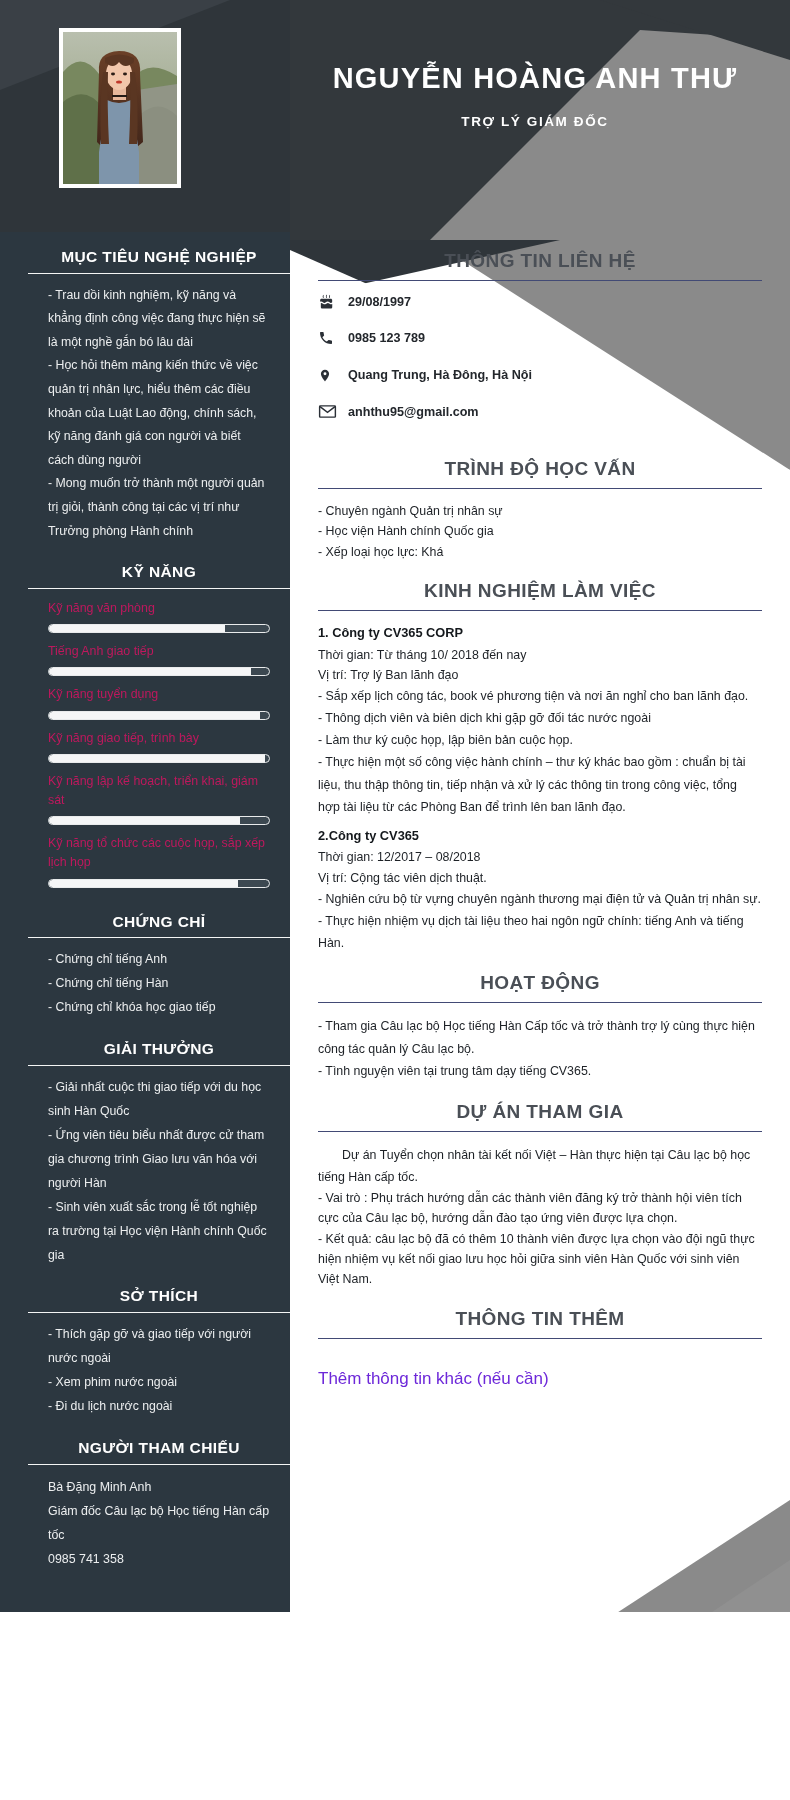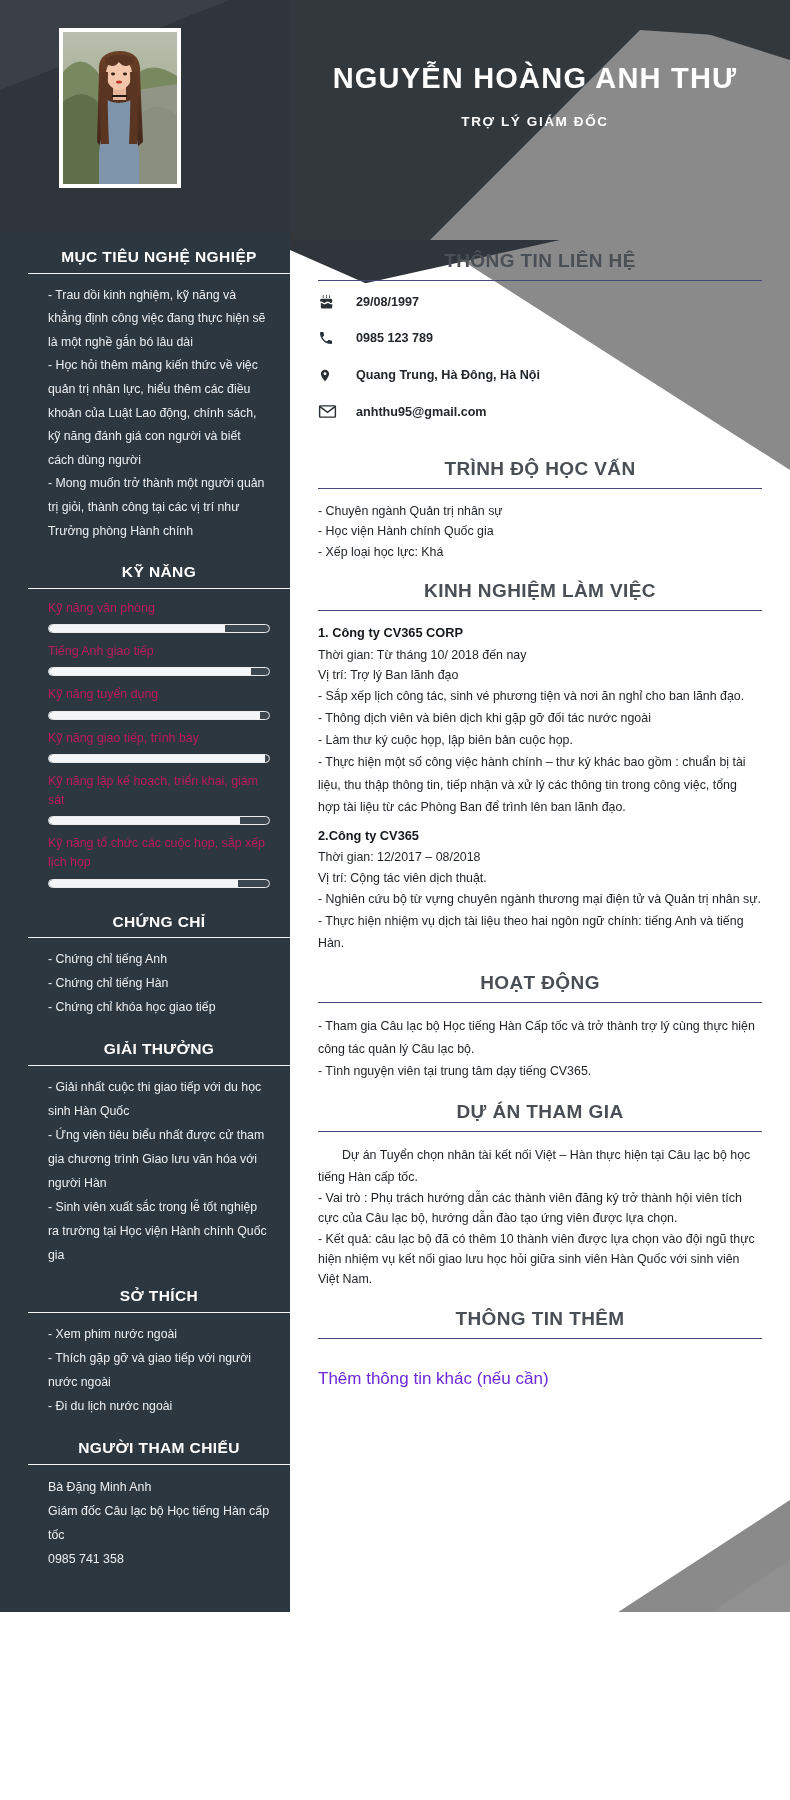--- a/index.html
+++ b/index.html
@@ -171,21 +171,20 @@
     background: #3c4croak;
     background: #424a75;
     margin: 0 0 12px 0;
   }
 
   .contact-list { margin: 0; padding: 0; list-style: none; }
   .contact-row {
     display: flex;
     align-items: center;
     margin-bottom: 20px;
-    gap: 8px;
   }
   .contact-icon {
     width: 30px;
     min-width: 30px;
     display: flex;
     align-items: center;
     justify-content: flex-start;
     color: #2a2f36;
   }
   .contact-text {
@@ -365,22 +364,22 @@
           <li>- Giải nhất cuộc thi giao tiếp với du học sinh Hàn Quốc</li>
           <li>- Ứng viên tiêu biểu nhất được cử tham gia chương trình Giao lưu văn hóa với người Hàn</li>
           <li>- Sinh viên xuất sắc trong lễ tốt nghiệp ra trường tại Học viện Hành chính Quốc gia</li>
         </ul>
     </section>
 
     <section class="left-section">
       <h2 class="left-title">SỞ THÍCH</h2>
       <div class="left-rule"></div>
       <ul class="left-list" id="hobby-host">
+          <li>- Thích gặp gỡ và giao tiếp với người nước ngoài</li>
           <li>- Xem phim nước ngoài</li>
-          <li>- Thích gặp gỡ và giao tiếp với người nước ngoài</li>
           <li>- Đi du lịch nước ngoài</li>
         </ul>
     </section>
 
     <section class="left-section">
       <h2 class="left-title">NGƯỜI THAM CHIẾU</h2>
       <div class="left-rule"></div>
       <div id="ref-host">
           <div class="ref-line">Bà Đặng Minh Anh</div>
           <div class="ref-line">Giám đốc Câu lạc bộ Học tiếng Hàn cấp tốc</div>
@@ -443,21 +442,21 @@
     </section>
 
     <section>
       <h2 class="r-title">KINH NGHIỆM LÀM VIỆC</h2>
       <div class="r-rule"></div>
       <div id="exp-host">
           <div class="r-body">
             <div class="r-job-title">1. Công ty CV365 CORP</div>
             <div class="r-line">Thời gian: Từ tháng 10/ 2018 đến nay</div>
             <div class="r-line">Vị trí: Trợ lý Ban lãnh đạo</div>
-            <div class="r-line loose">- Sắp xếp lịch công tác, sinh vé phương tiện và nơi ăn nghỉ cho ban lãnh đạo.</div>
+            <div class="r-line loose">- Sắp xếp lịch công tác, book vé phương tiện và nơi ăn nghỉ cho ban lãnh đạo.</div>
             <div class="r-line loose">- Thông dịch viên và biên dịch khi gặp gỡ đối tác nước ngoài</div>
             <div class="r-line loose">- Làm thư ký cuộc họp, lập biên bản cuộc họp.</div>
             <div class="r-line loose">- Thực hiện một số công việc hành chính – thư ký khác bao gồm : chuẩn bị tài liệu, thu thập thông tin, tiếp nhận và xử lý các thông tin trong công việc, tổng hợp tài liệu từ các Phòng Ban để trình lên ban lãnh đạo.</div>
           </div>
           <div class="r-spacer-8"></div>
           <div class="r-body">
             <div class="r-job-title">2.Công ty CV365</div>
             <div class="r-line">Thời gian: 12/2017 – 08/2018</div>
             <div class="r-line">Vị trí: Cộng tác viên dịch thuật.</div>
             <div class="r-line loose">- Nghiên cứu bộ từ vựng chuyên ngành thương mại điện tử và Quản trị nhân sự.</div>

